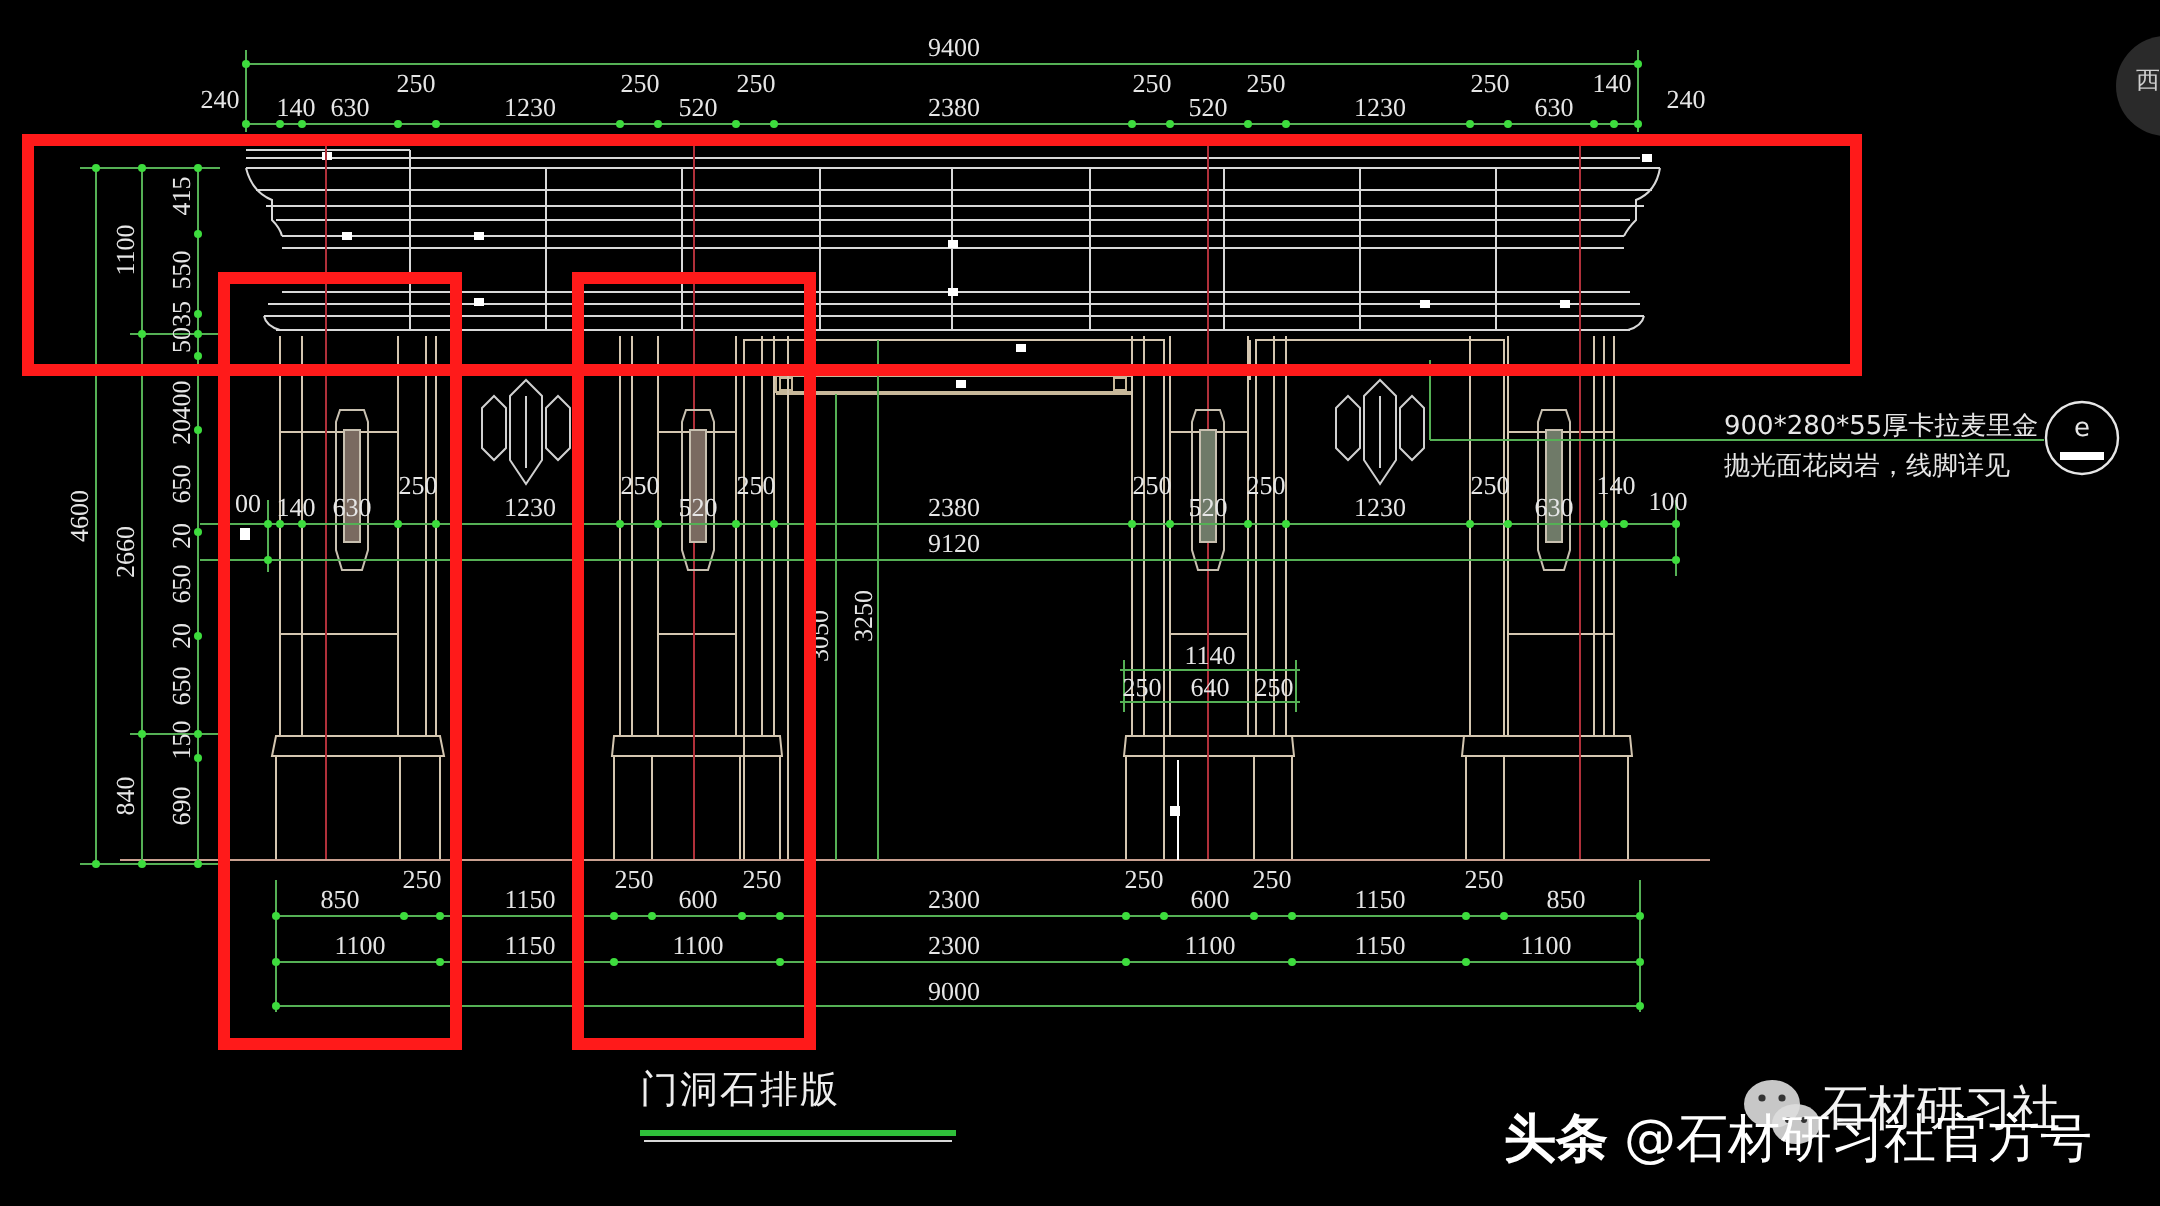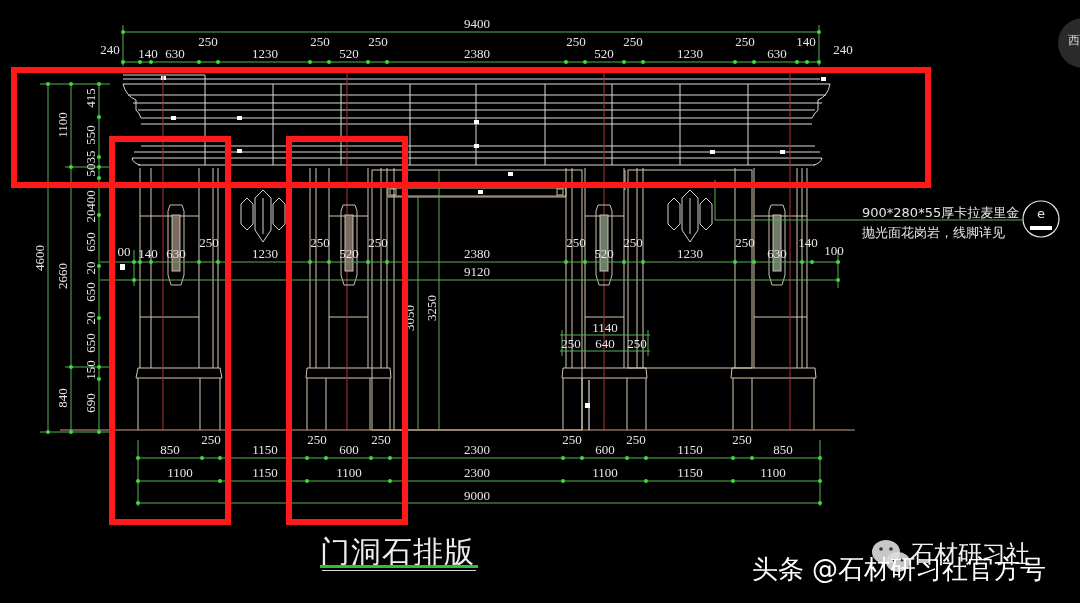--- a/index.html
+++ b/index.html
@@ -2,25 +2,25 @@
 <html><head>
 <meta charset="utf-8">
 <style>
   html, body { margin: 0; padding: 0; background: #000; }
   body { width: 1080px; height: 603px; overflow: hidden; position: relative; font-family: "DejaVu Serif", serif; }
   #canvas { position: absolute; left: 0; top: 0; width: 1080px; height: 603px; }
   svg text { font-family: "Liberation Serif", "DejaVu Serif", serif; }
   .dim { fill: #e6e6e6; font-size: 13px; }
   .dimv { fill: #e6e6e6; font-size: 13px; }
   .note { fill: #e6e6e6; font-size: 13px; font-family: "DejaVu Sans", sans-serif; }
-  .title { position: absolute; left: 320px; top: 532px; color: #eeeeee; font-size: 30px; font-family: "DejaVu Sans", sans-serif; letter-spacing: 1px; }
+  .title { position: absolute; left: 320px; top: 532px; color: #eeeeee; font-size: 19px; font-family: "DejaVu Sans", sans-serif; letter-spacing: 1px; }
   .title-underline { position: absolute; left: 320px; top: 565px; width: 158px; height: 3px; background: #2fbf3a; }
   .title-underline2 { position: absolute; left: 322px; top: 570px; width: 154px; height: 1px; background: #d8d8d8; }
   .watermark { position: absolute; left: 752px; top: 552px; color: #ffffff; font-size: 26px; font-family: "DejaVu Sans", sans-serif; white-space: nowrap; }
-  .watermark b { font-weight: normal; margin-right: 8px; }
+  .watermark b { font-weight: bold; margin-right: 8px; }
   .wechat { position: absolute; left: 864px; top: 536px; width: 60px; height: 40px; }
   .wechat-name { position: absolute; left: 910px; top: 538px; color: #ffffff; font-size: 24px; font-family: Liberation Mono, monospace; opacity: 0.95; }
   .corner-badge { position: absolute; left: 1058px; top: 18px; width: 50px; height: 50px; border-radius: 50%; background: #2a2a2a; }
   .corner-badge span { position: absolute; left: 10px; top: 14px; color: #cfcfcf; font-size: 12px; font-family: "DejaVu Sans", sans-serif; }
 </style>
 </head>
 <body>
 
 <svg id="canvas" viewBox="0 0 1080 603" xmlns="http://www.w3.org/2000/svg">
 

